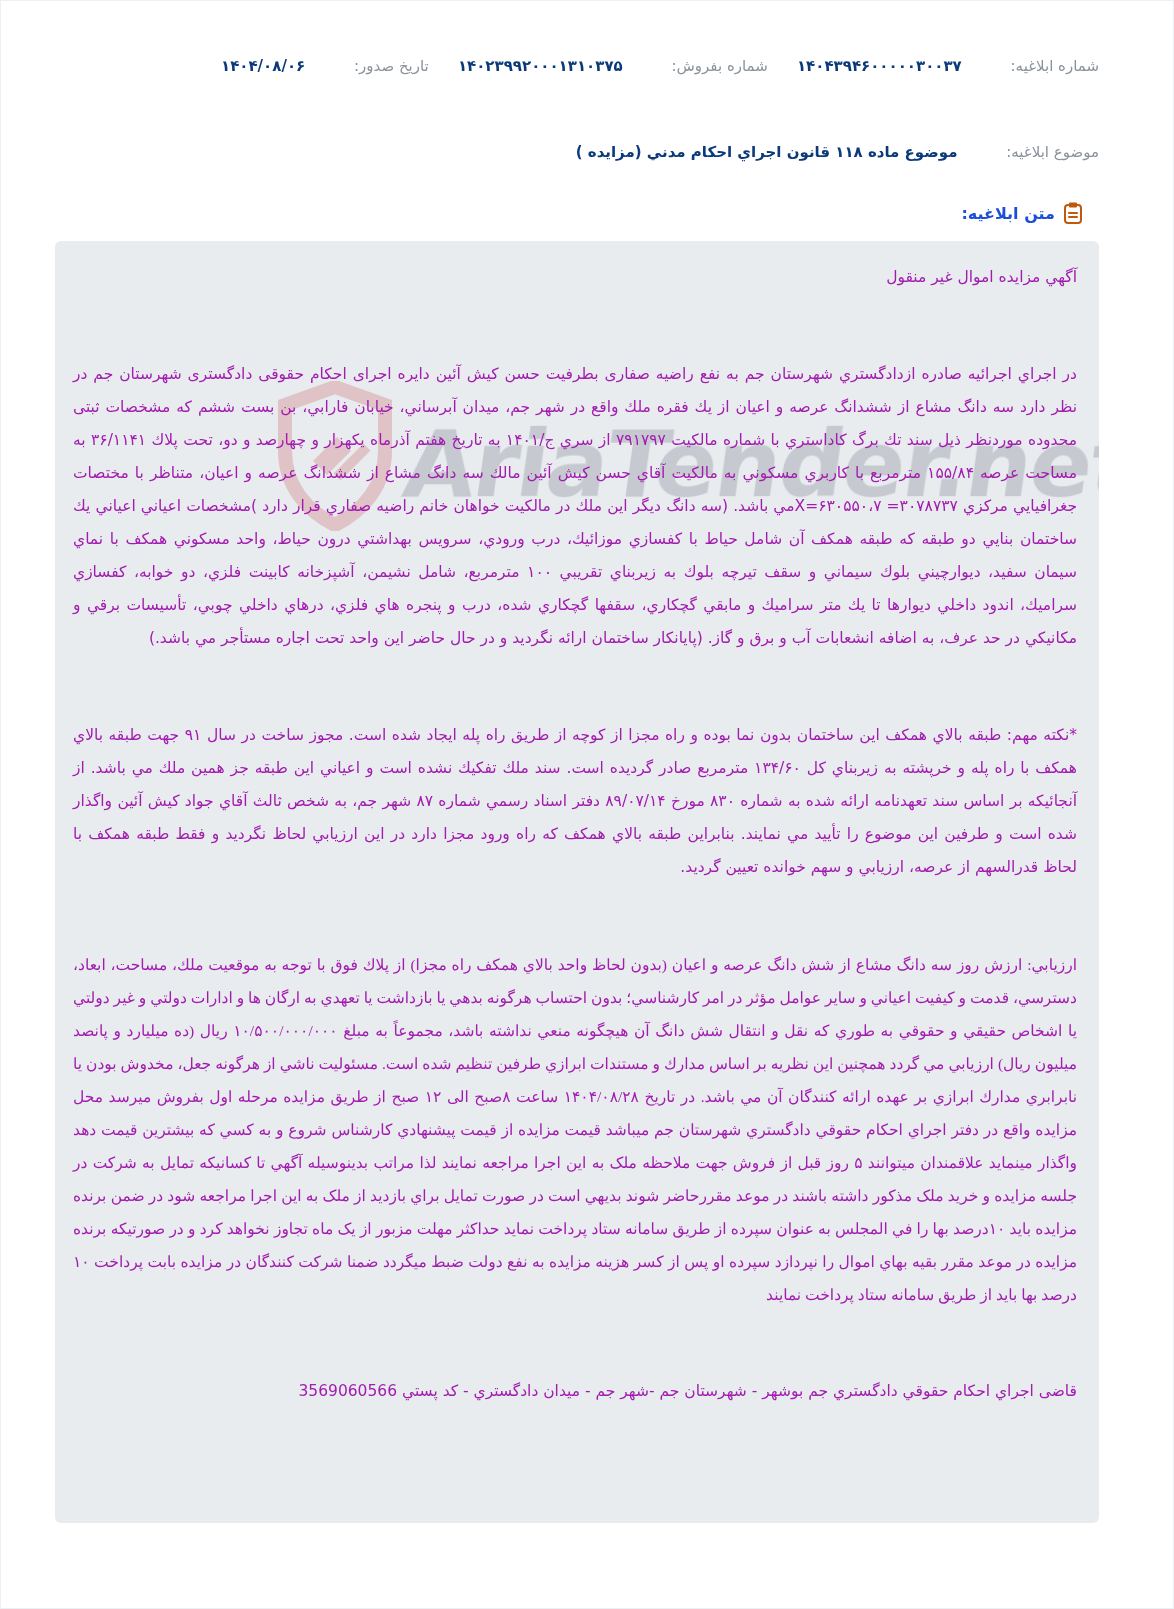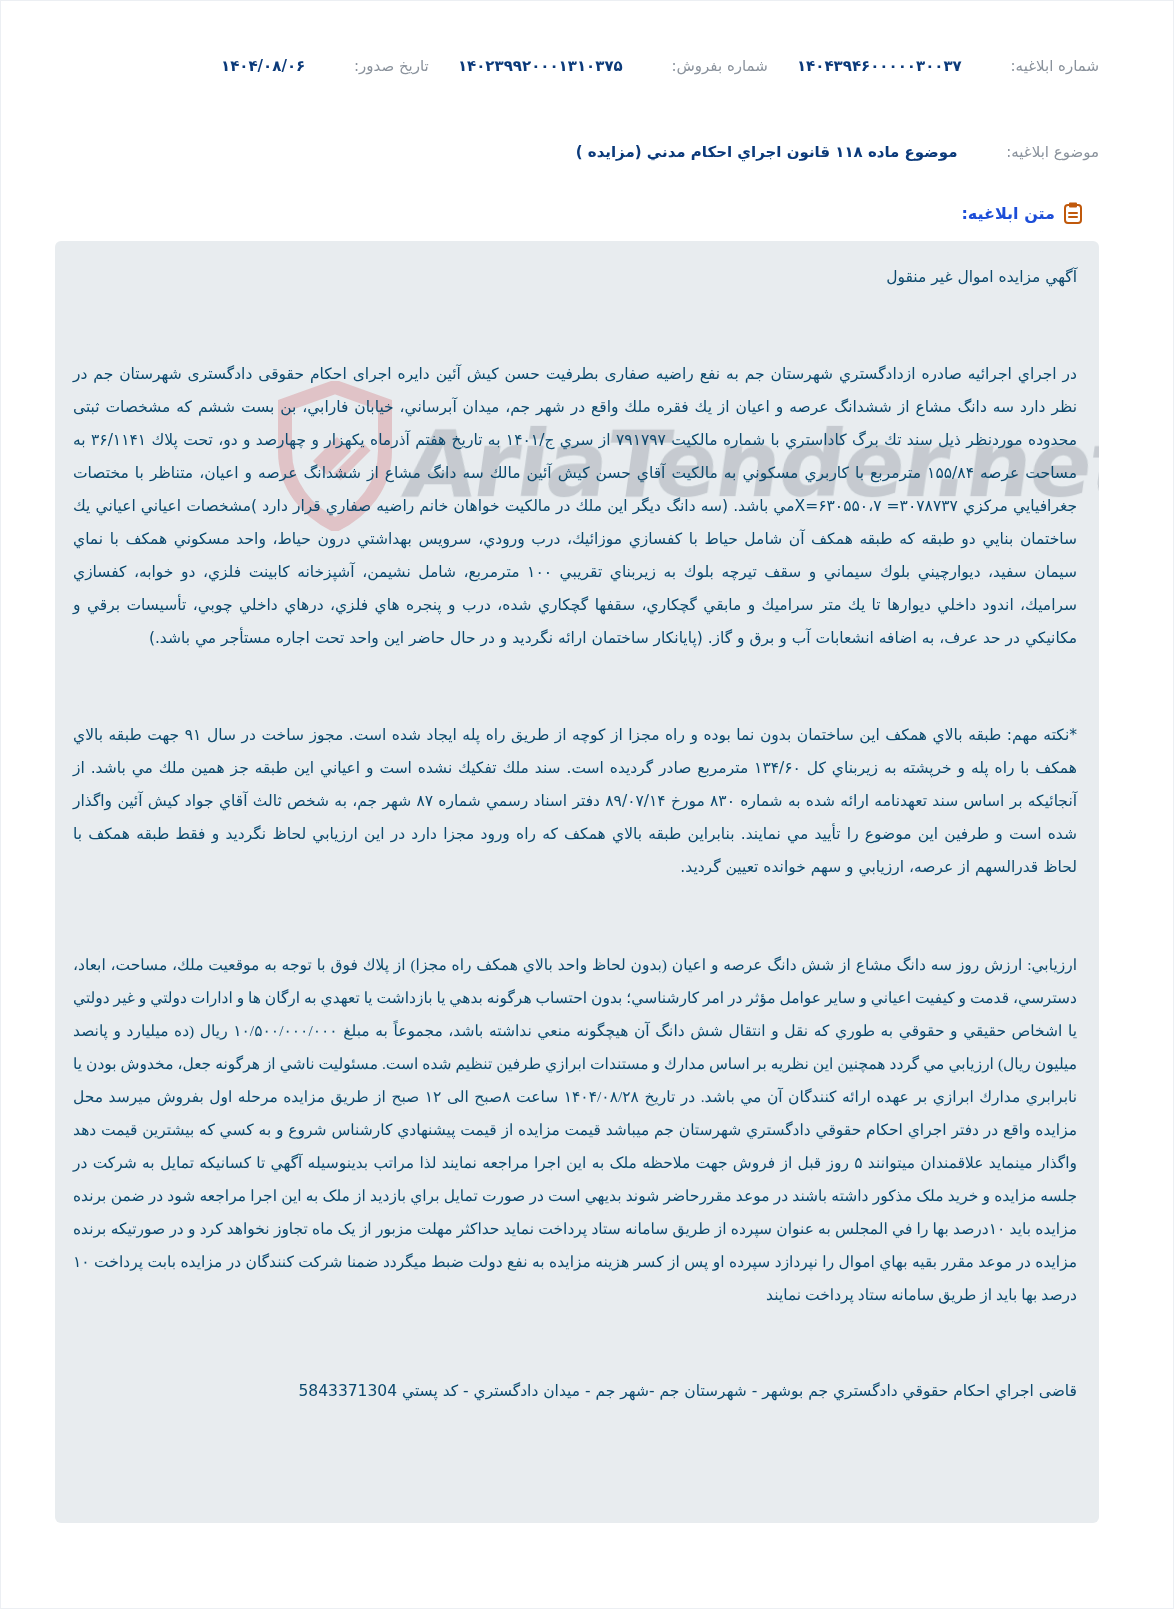--- a/index.html
+++ b/index.html
@@ -87,21 +87,21 @@
       color: #a9b0b7;
       letter-spacing: -2px;
       direction: ltr;
       transform: skewX(-8deg);
       white-space: nowrap;
     }
     .notice {
       position: relative;
       font-size: 15.5px;
       line-height: 33px;
-      color: #0c4a6e;
+      color: #a21caf;
       text-align: justify;
       text-align-last: right;
     }
     .notice p { margin: 0; }
     .notice .title-line { margin-bottom: 64px; }
     .notice .para { margin-bottom: 64px; margin-top: 12px; }
     .notice .para.last { margin-bottom: 64px; font-family: Liberation Serif, serif; }
   </style>
 </head>
 <body>
@@ -149,17 +149,17 @@
         <path d="M62 96 L92 66" stroke="#d9a3a6" stroke-width="10"></path>
       </svg>
       <div class="wm-text">AriaTender.net</div>
     </div>
 
     <div class="notice">
       <p class="title-line">آگهي مزايده اموال غير منقول</p>
       <p class="para">در اجراي اجرائيه صادره ازدادگستري شهرستان جم به نفع راضيه صفارى بطرفيت  حسن كيش آئين  دايره اجراى احكام حقوقى دادگسترى شهرستان جم در نظر دارد  سه دانگ مشاع از ششدانگ عرصه و اعيان از يك فقره ملك واقع در شهر جم، ميدان آبرساني، خيابان فارابي، بن بست ششم كه  مشخصات ثبتى محدوده موردنظر ذيل سند تك برگ كاداستري با شماره مالكيت ۷۹۱۷۹۷ از سري ج/۱۴۰۱ به تاريخ هفتم آذرماه يكهزار و چهارصد و دو، تحت پلاك ۳۶/۱۱۴۱ به مساحت عرصه ۱۵۵/۸۴ مترمربع با كاربري مسكوني به مالكيت آقاي حسن كيش آئين مالك سه دانگ مشاع از ششدانگ عرصه و اعيان، متناظر با مختصات جغرافيايي مركزي ۳۰۷۸۷۳۷= X=۶۳۰۵۵۰،۷مي باشد. (سه دانگ ديگر اين ملك در مالكيت خواهان خانم راضيه صفاري قرار دارد )مشخصات اعياني اعياني يك ساختمان بنايي دو طبقه كه طبقه همكف آن شامل حياط با كفسازي موزائيك، درب ورودي، سرويس بهداشتي درون حياط، واحد مسكوني همكف با نماي سيمان سفيد، ديوارچيني بلوك سيماني و سقف تيرچه بلوك به زيربناي تقريبي ۱۰۰ مترمربع، شامل نشيمن، آشپزخانه كابينت فلزي، دو خوابه، كفسازي سراميك، اندود داخلي ديوارها تا يك متر سراميك و مابقي گچكاري، سقفها گچكاري شده، درب و پنجره هاي فلزي، درهاي داخلي چوبي، تأسيسات برقي و مكانيكي در حد عرف، به اضافه انشعابات آب و برق و گاز. (پايانكار ساختمان ارائه نگرديد و در حال حاضر اين واحد تحت اجاره مستأجر مي باشد.)</p>
       <p class="para"> *نكته مهم: طبقه بالاي همكف اين ساختمان بدون نما بوده و راه مجزا از كوچه از طريق راه پله ايجاد شده است. مجوز ساخت در سال ۹۱ جهت طبقه بالاي همكف با راه پله و خرپشته به زيربناي كل ۱۳۴/۶۰ مترمربع صادر گرديده است. سند ملك تفكيك نشده است و اعياني اين طبقه جز همين ملك مي باشد. از آنجائيكه بر اساس سند تعهدنامه ارائه شده به شماره ۸۳۰ مورخ ۸۹/۰۷/۱۴ دفتر اسناد رسمي شماره ۸۷ شهر جم، به شخص ثالث آقاي جواد كيش آئين واگذار شده است و طرفين اين موضوع را تأييد مي نمايند. بنابراين طبقه بالاي همكف كه راه ورود مجزا دارد در اين ارزيابي لحاظ نگرديد و فقط طبقه همكف با لحاظ قدرالسهم از عرصه، ارزيابي و سهم خوانده تعيين گرديد.</p>
       <p class="para last">ارزيابي: ارزش روز سه دانگ مشاع از شش دانگ عرصه و اعيان (بدون لحاظ واحد بالاي همكف راه مجزا) از پلاك فوق با توجه به موقعيت ملك، مساحت، ابعاد، دسترسي، قدمت و كيفيت اعياني و ساير عوامل مؤثر در امر كارشناسي؛ بدون احتساب هرگونه بدهي يا بازداشت يا تعهدي به ارگان ها و ادارات دولتي و غير دولتي يا اشخاص حقيقي و حقوقي به طوري كه نقل و انتقال شش دانگ آن هيچگونه منعي نداشته باشد، مجموعاً به مبلغ ۱۰/۵۰۰/۰۰۰/۰۰۰ ريال (ده ميليارد و پانصد ميليون ريال) ارزيابي مي گردد همچنين اين نظريه بر اساس مدارك و مستندات ابرازي طرفين تنظيم شده است. مسئوليت ناشي از هرگونه جعل، مخدوش بودن يا نابرابري مدارك ابرازي بر عهده ارائه كنندگان آن مي باشد.  در تاريخ ۱۴۰۴/۰۸/۲۸ ساعت ۸صبح الى ۱۲ صبح از طريق مزايده مرحله اول بفروش ميرسد محل مزايده واقع در دفتر اجراي احكام حقوقي دادگستري شهرستان جم ميباشد قيمت مزايده از قيمت پيشنهادي كارشناس شروع و به كسي كه بيشترين قيمت دهد واگذار مينمايد علاقمندان ميتوانند ۵ روز قبل از فروش جهت ملاحظه ملک به اين اجرا مراجعه نمايند لذا مراتب بدينوسيله آگهي تا كسانيكه تمايل به شركت در جلسه مزايده و خريد ملک مذكور داشته باشند در موعد مقررحاضر شوند بديهي است در صورت تمايل براي بازديد از ملک به اين اجرا مراجعه شود در ضمن برنده مزايده بايد ۱۰درصد بها را في المجلس به عنوان سپرده از طريق سامانه ستاد پرداخت نمايد  حداكثر مهلت مزبور از يک ماه تجاوز نخواهد كرد و در صورتيكه برنده مزايده در موعد مقرر بقيه بهاي اموال را نپردازد سپرده او پس از كسر هزينه مزايده به نفع دولت ضبط ميگردد ضمنا شركت كنندگان در مزايده بابت پرداخت ۱۰ درصد بها بايد از طريق سامانه ستاد پرداخت نمايند</p>
-      <p class="footer-line">قاضى اجراي احكام حقوقي دادگستري جم بوشهر - شهرستان جم -شهر جم - ميدان دادگستري - كد پستي 5843371304</p>
+      <p class="footer-line">قاضى اجراي احكام حقوقي دادگستري جم بوشهر - شهرستان جم -شهر جم - ميدان دادگستري - كد پستي 3569060566</p>
     </div>
   </div>
 
 </div>
 
 </body></html>

